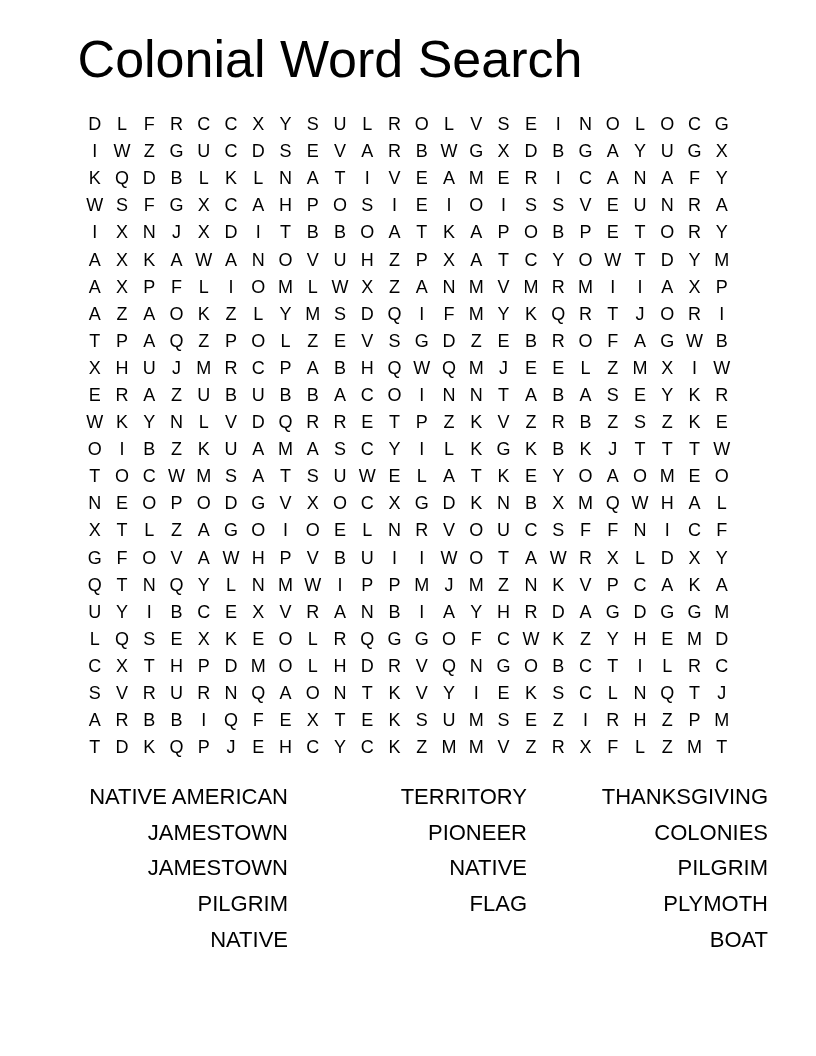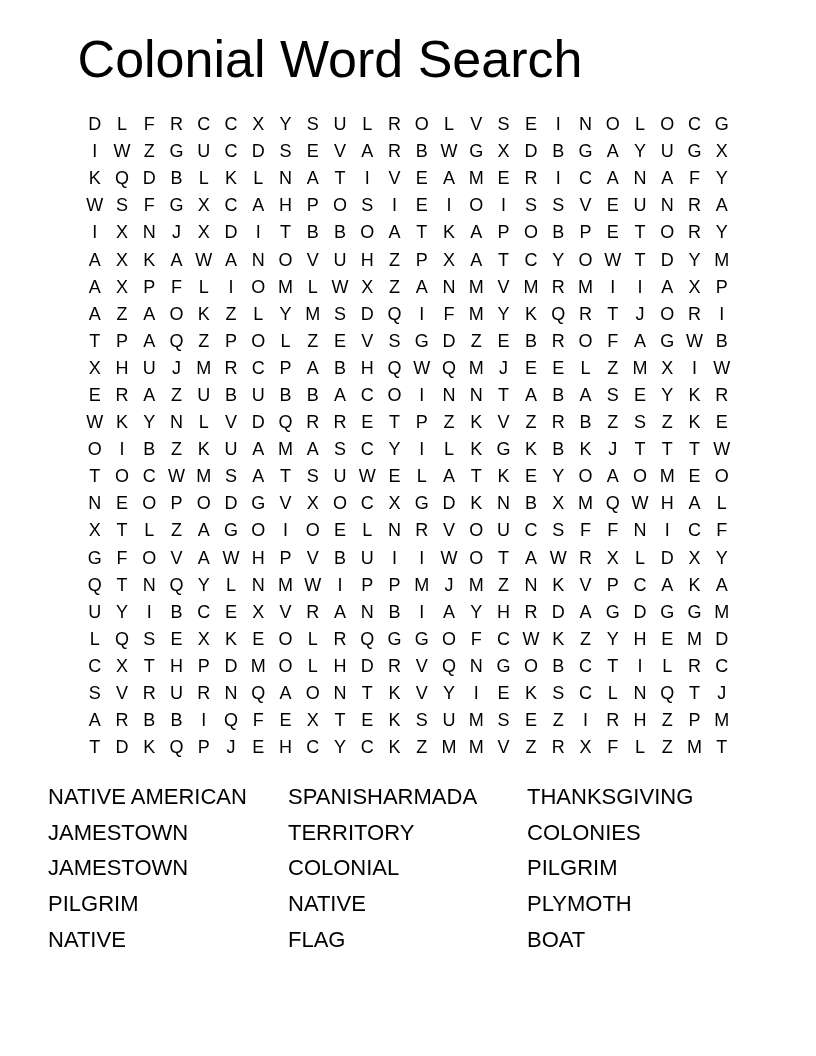--- a/index.html
+++ b/index.html
@@ -53,20 +53,21 @@
   .words {
     position: absolute;
     left: 48px;
     top: 779px;
     width: 720px;
     display: flex;
   }
   .word-col {
     display: flex;
     flex-direction: column;
+    text-align: right;
   }
   .word-col-1 { width: 240px; }
   .word-col-2 { width: 239px; }
   .word-col-3 { width: 241px; }
   .word-item {
     height: 35.7px;
     line-height: 35.7px;
     font-size: 22px;
     font-weight: 400;
     color: #000000;
@@ -706,23 +707,22 @@
     </div>
   <div class="words" id="word-list">
       <div class="word-col word-col-1">
         <div class="word-item">NATIVE AMERICAN</div>
         <div class="word-item">JAMESTOWN</div>
         <div class="word-item">JAMESTOWN</div>
         <div class="word-item">PILGRIM</div>
         <div class="word-item">NATIVE</div>
       </div>
       <div class="word-col word-col-2">
-        <div class="word-item">SPANISHARMADA</div>
         <div class="word-item">TERRITORY</div>
-        <div class="word-item">COLONIAL</div>
+        <div class="word-item">PIONEER</div>
         <div class="word-item">NATIVE</div>
         <div class="word-item">FLAG</div>
       </div>
       <div class="word-col word-col-3">
         <div class="word-item">THANKSGIVING</div>
         <div class="word-item">COLONIES</div>
         <div class="word-item">PILGRIM</div>
         <div class="word-item">PLYMOTH</div>
         <div class="word-item">BOAT</div>
       </div>

